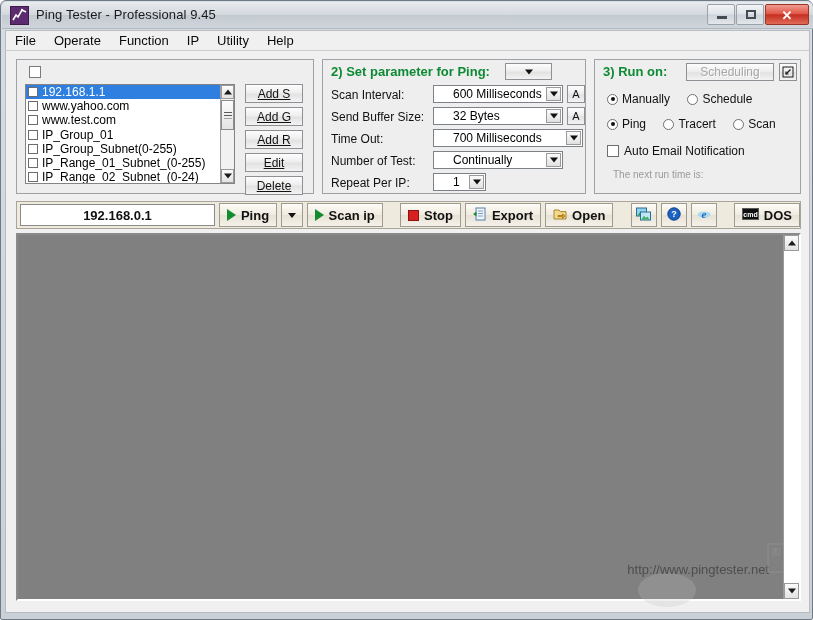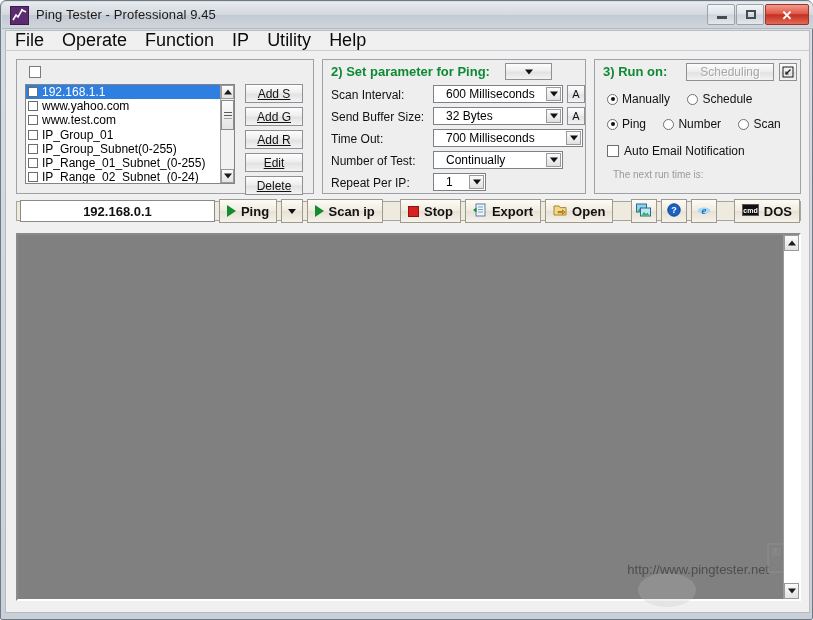--- a/index.html
+++ b/index.html
@@ -105,21 +105,21 @@
     width: 805px; height: 21px;
     background: #f0f0f0;
     border: 1px solid #b8bcc0;
     border-bottom-color: #c9cdd1;
     box-sizing: border-box;
     display: flex;
     align-items: center;
   }
   .menu-item {
     padding: 2px 9px;
-    font-size: 18px;
+    font-size: 13px;
     color: #0a0a0a;
     white-space: nowrap;
   }
 
   
   .client {
     position: absolute;
     left: 4px; top: 50px;
     width: 805px; height: 562px;
     background: #f0f0f0;
@@ -286,21 +286,21 @@
   .combo {
     position: absolute;
     background: #ffffff;
     border: 1px solid #7c8287;
     box-sizing: border-box;
     height: 18px;
     display: flex;
     align-items: center;
     font-size: 12px;
     color: #000;
-    padding-left: 12px;
+    padding-left: 19px;
     white-space: nowrap;
   }
   .combo-btn {
     position: absolute;
     right: 1px; top: 1px; bottom: 1px;
     width: 15px;
     background: linear-gradient(to bottom,#fbfbfb,#e1e1e1);
     border: 1px solid #9a9a9a;
     box-sizing: border-box;
   }
@@ -360,21 +360,21 @@
     position: absolute;
     font-size: 10px;
     color: #9a9a9a;
     white-space: nowrap;
   }
 
   
   .toolbar {
     position: absolute;
     left: 10px; top: 150px;
-    width: 785px; height: 20px;
+    width: 785px; height: 28px;
     background: #efeade;
     border: 1px solid #a9a59a;
     box-sizing: border-box;
     display: flex;
     align-items: center;
   }
   .ip-input {
     width: 206px; height: 22px;
     margin-left: 3px;
     background: #ffffff;
@@ -646,21 +646,21 @@
         </span>
       </div>
 
       <div class="radio-row" style="left:12px; top:57px;">
         <span class="radio">
           <span class="rdot on"></span>
           <span>Ping</span>
         </span>
         <span class="radio">
           <span class="rdot"></span>
-          <span>Number</span>
+          <span>Tracert</span>
         </span>
         <span class="radio">
           <span class="rdot"></span>
           <span>Scan</span>
         </span>
       </div>
 
       <div class="radio-row" style="left:12px; top:84px;">
         <span class="radio">
           <span class="cb"></span>

